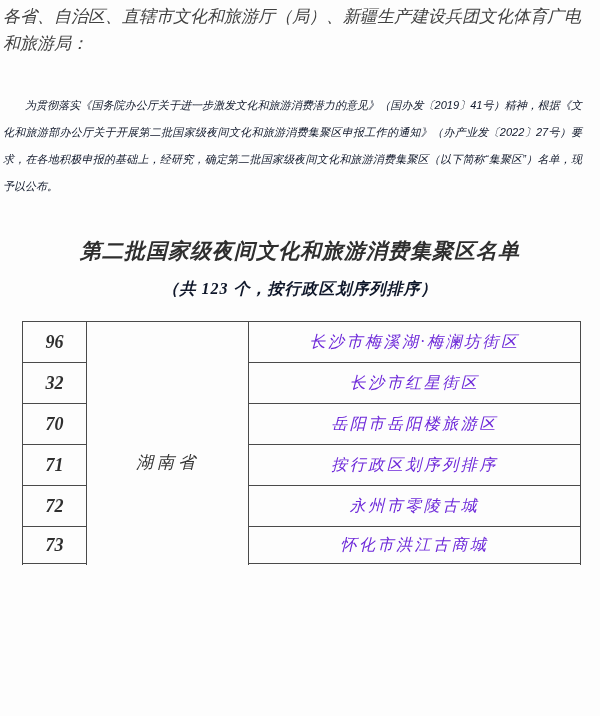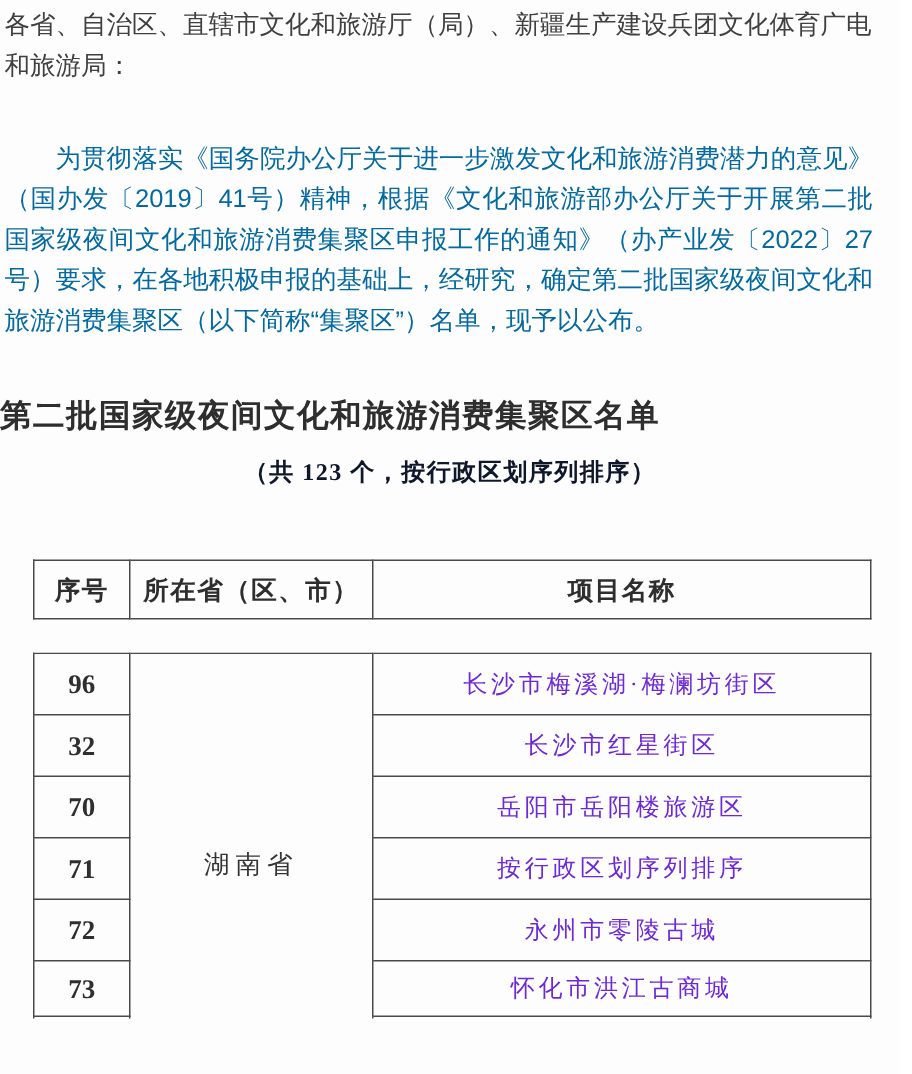--- a/index.html
+++ b/index.html
@@ -4,35 +4,37 @@
 <style>
   html, body { margin:0; padding:0; background:#ffffff; }
   .page {
     position:relative;
     width:600px; height:716px;
     background:#fdfdfd;
     overflow:hidden;
     font-family:"Liberation Sans", sans-serif;
     color:#3e3e3e;
     box-sizing:border-box;
+    font-style:italic;
   }
   .salutation {
     margin:3px 3px 0 3px;
     font-size:17px; line-height:27px;
     color:#404040;
   }
   .body-para {
     margin:35px 18px 0 3px;
-    font-size:17px; line-height:27px;
+    font-size:11px; line-height:27px;
     text-align:justify;
     text-indent:2em;
-    color:#0369a1;
+    color:#0f172a;
   }
   .list-title {
     margin:39px 0 0 0;
+    text-align:center;
     font-size:21px; line-height:24px;
     font-weight:bold;
     letter-spacing:1px;
     color:#2e2e2e;
   }
   .list-subtitle {
     margin:15px 0 0 0;
     text-align:center;
     font-family:"Liberation Serif", serif;
     font-size:16px; line-height:21px;
@@ -102,34 +104,20 @@
 <div class="page">
 
   <p class="salutation">各省、自治区、直辖市文化和旅游厅（局）、新疆生产建设兵团文化体育广电和旅游局：</p>
 
   <p class="body-para">为贯彻落实《国务院办公厅关于进一步激发文化和旅游消费潜力的意见》（国办发〔2019〕41号）精神，根据《文化和旅游部办公厅关于开展第二批国家级夜间文化和旅游消费集聚区申报工作的通知》（办产业发〔2022〕27号）要求，在各地积极申报的基础上，经研究，确定第二批国家级夜间文化和旅游消费集聚区（以下简称“集聚区”）名单，现予以公布。</p>
 
   <h2 class="list-title">第二批国家级夜间文化和旅游消费集聚区名单</h2>
 
   <p class="list-subtitle">（共 123 个，按行政区划序列排序）</p>
 
-  <table class="tbl header-table">
-    <colgroup>
-        <col class="c-seq">
-        <col class="c-prov">
-        <col class="c-proj">
-      </colgroup>
-    <tbody>
-        <tr>
-      <th>序号</th>
-      <th>所在省（区、市）</th>
-      <th>项目名称</th>
-    </tr>
-  </tbody>
-    </table>
 
   <div class="body-clip">
     <table class="tbl body-table">
       <colgroup>
           <col class="c-seq">
           <col class="c-prov">
           <col class="c-proj">
         </colgroup>
       <tbody>
           <tr class="row-full">

